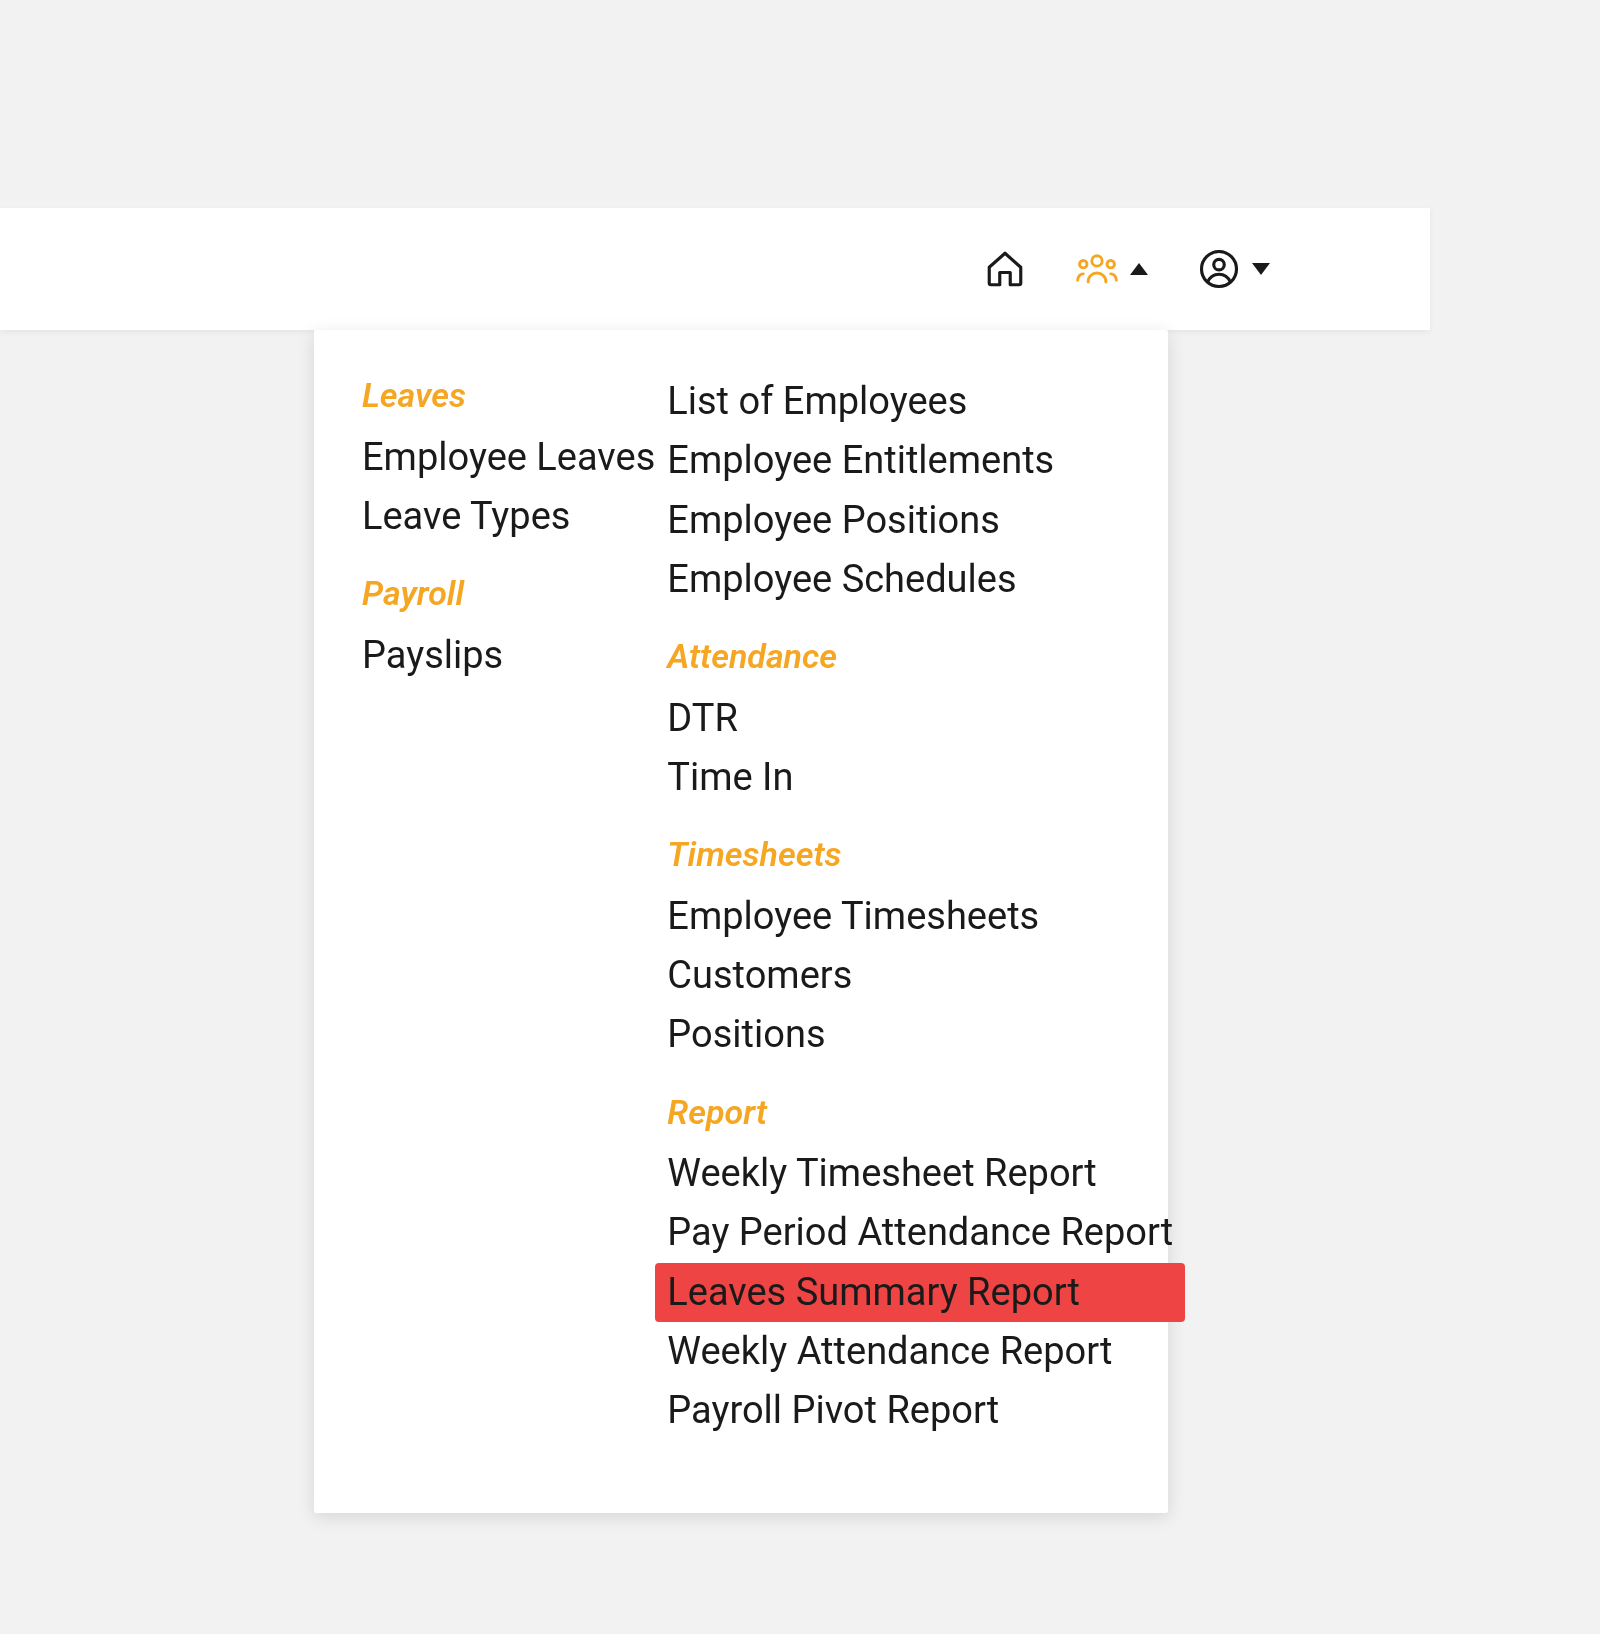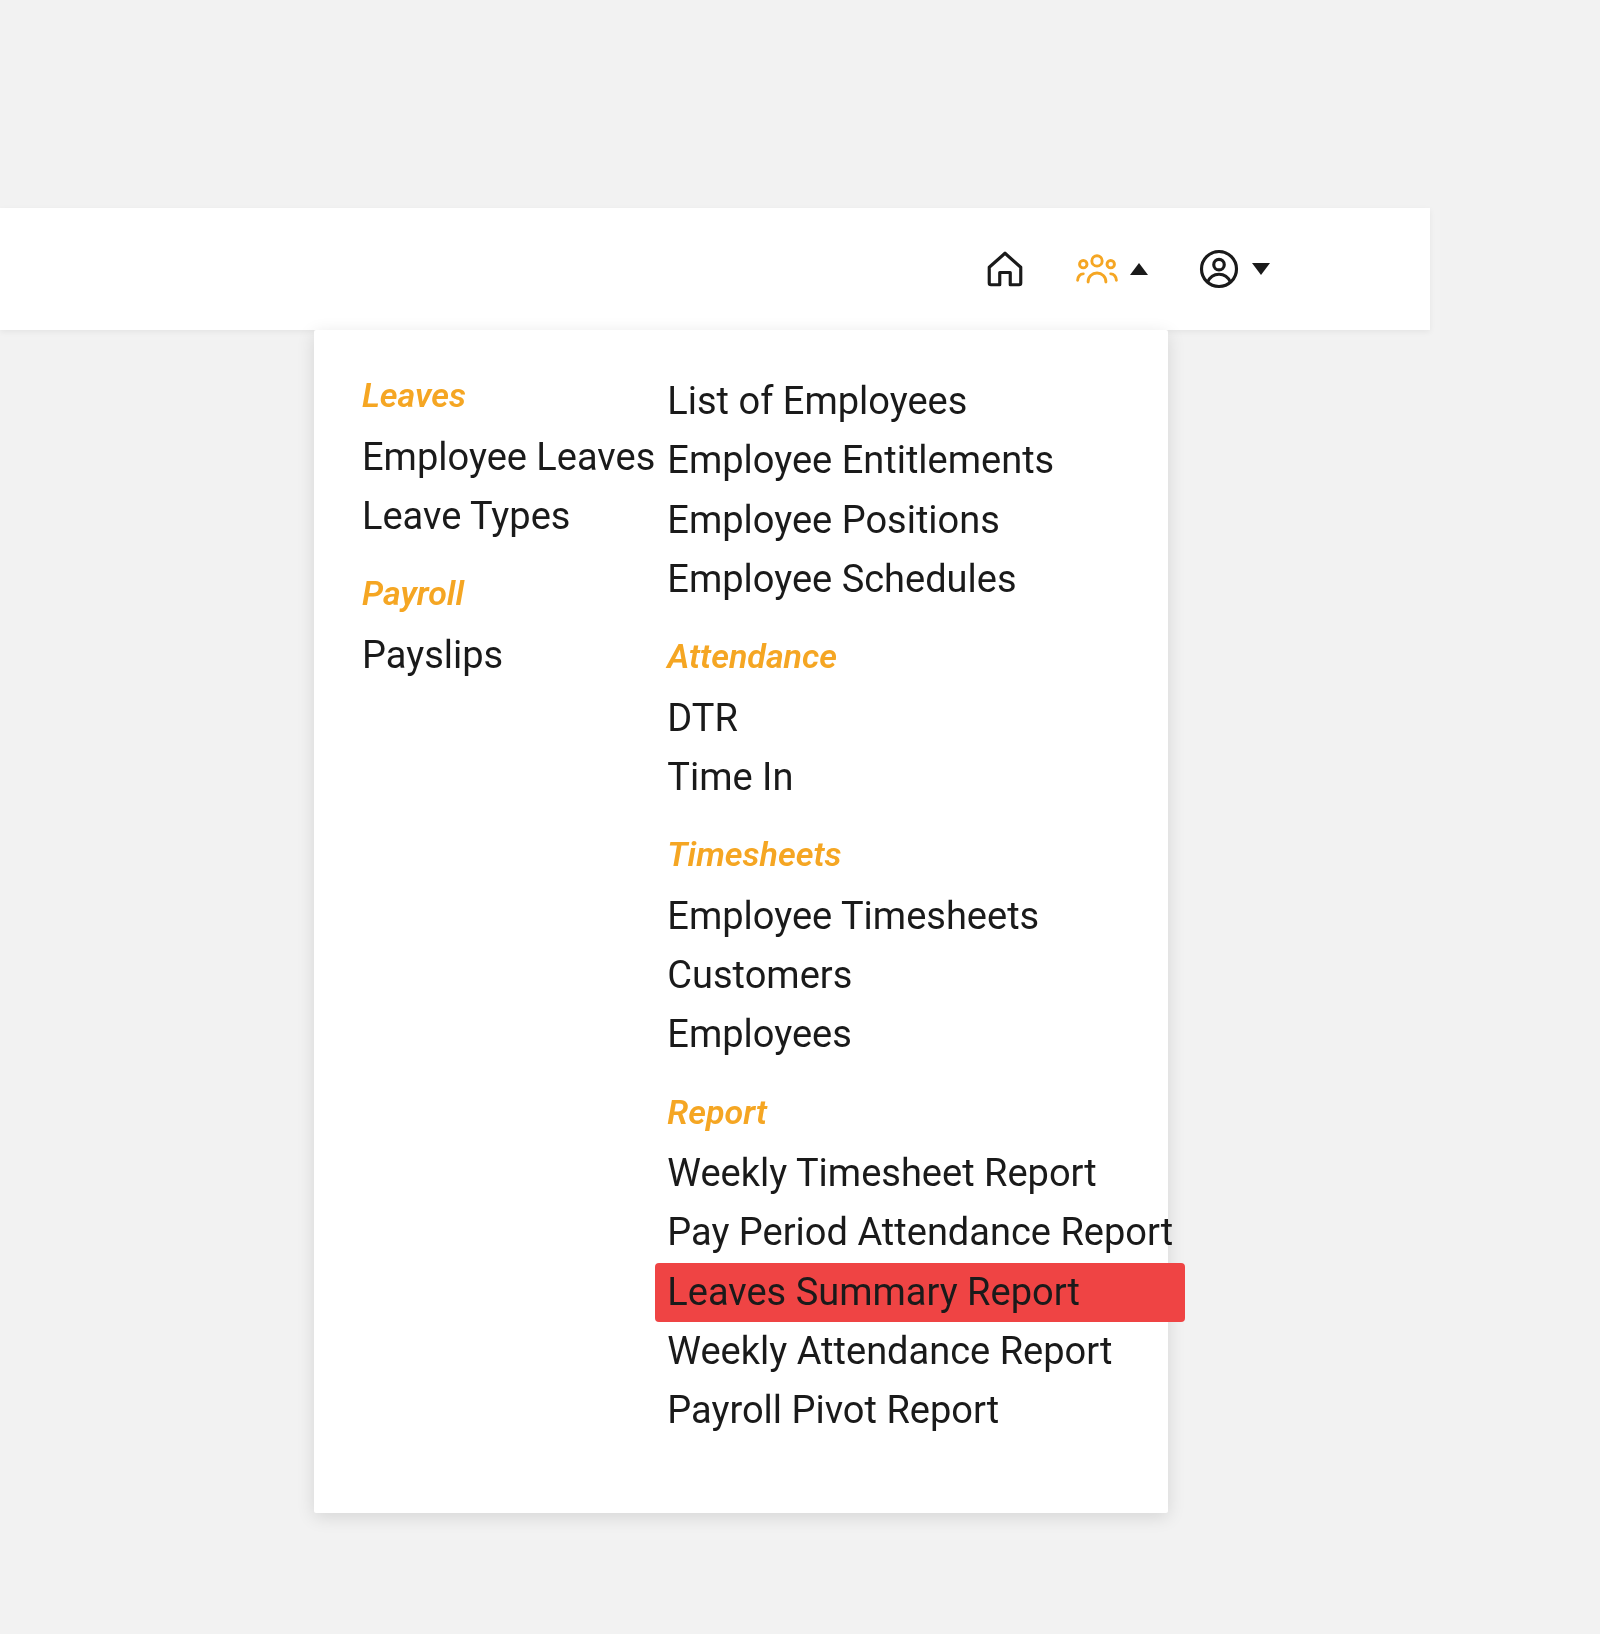--- a/index.html
+++ b/index.html
@@ -169,21 +169,21 @@
     <div class="menu-group">
       <div class="menu-heading">Attendance</div>
       <div class="menu-item">DTR</div>
       <div class="menu-item">Time In</div>
     </div>
 
     <div class="menu-group">
       <div class="menu-heading">Timesheets</div>
       <div class="menu-item">Employee Timesheets</div>
       <div class="menu-item">Customers</div>
-      <div class="menu-item">Employees</div>
+      <div class="menu-item">Positions</div>
     </div>
 
     <div class="menu-group">
       <div class="menu-heading">Report</div>
       <div class="menu-item">Weekly Timesheet Report</div>
       <div class="menu-item">Pay Period Attendance Report</div>
       <div class="menu-item highlighted">Leaves Summary Report</div>
       <div class="menu-item">Weekly Attendance Report</div>
       <div class="menu-item">Payroll Pivot Report</div>
     </div>

